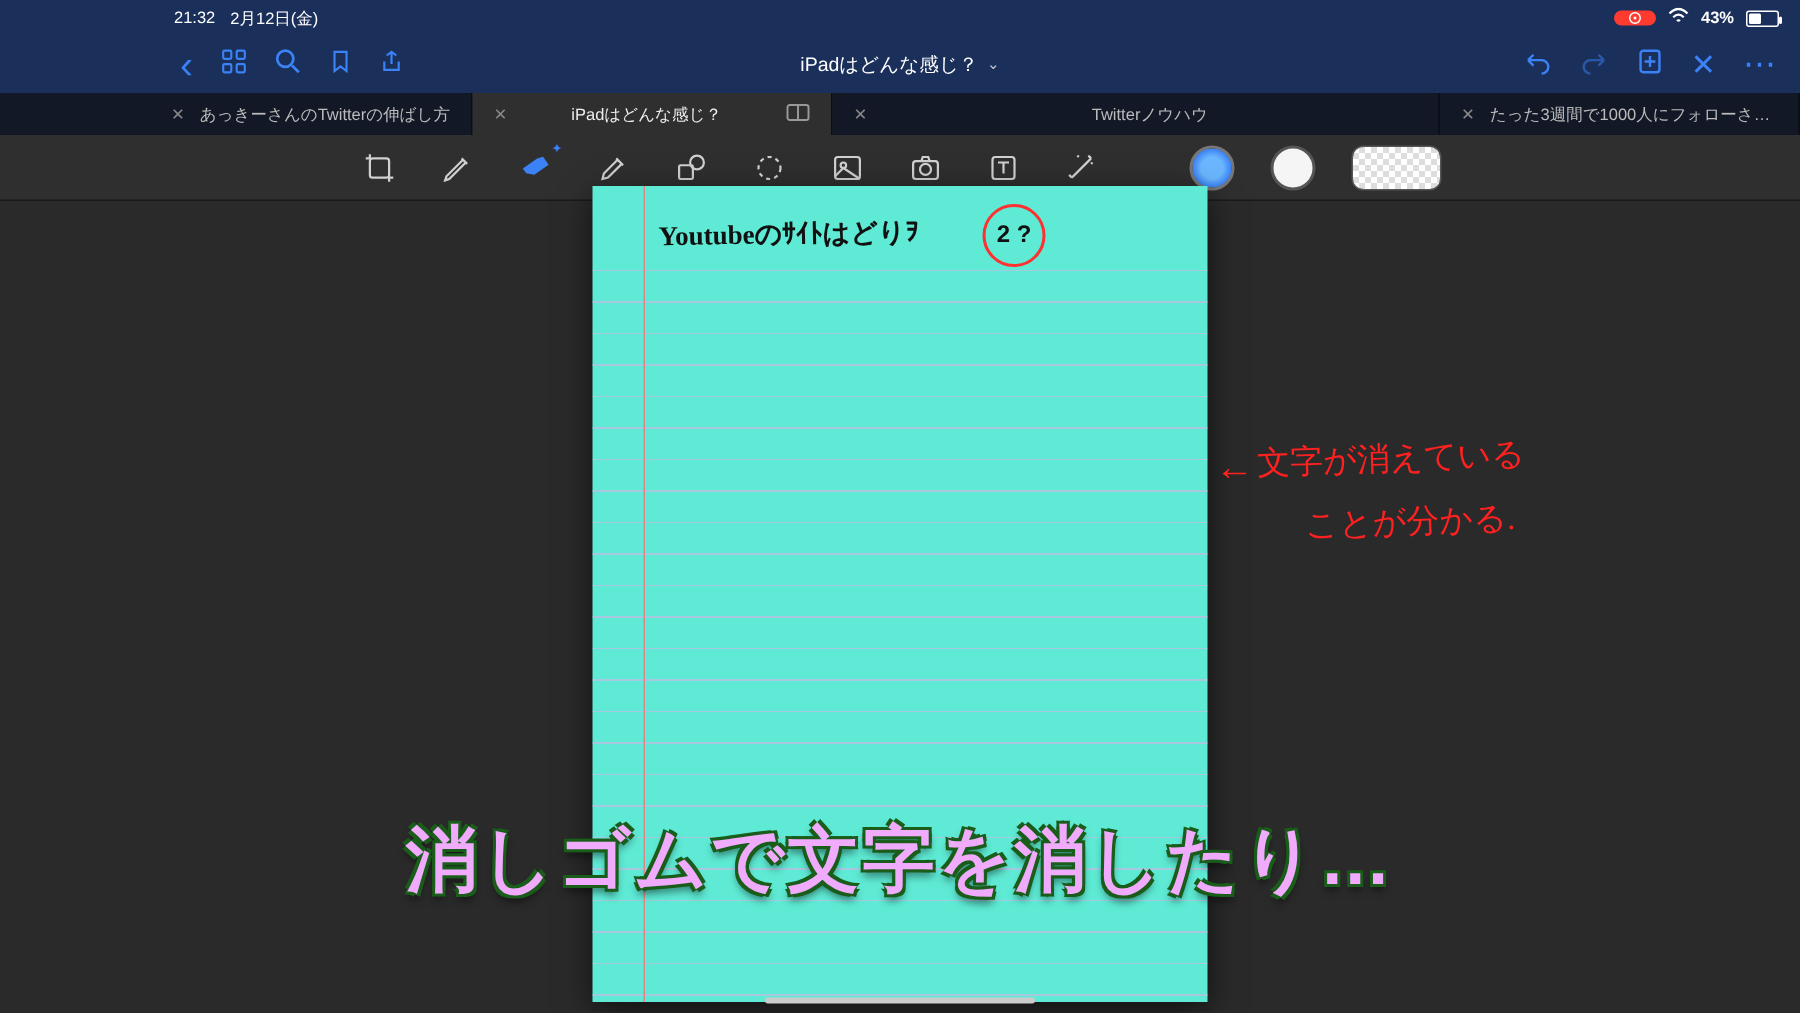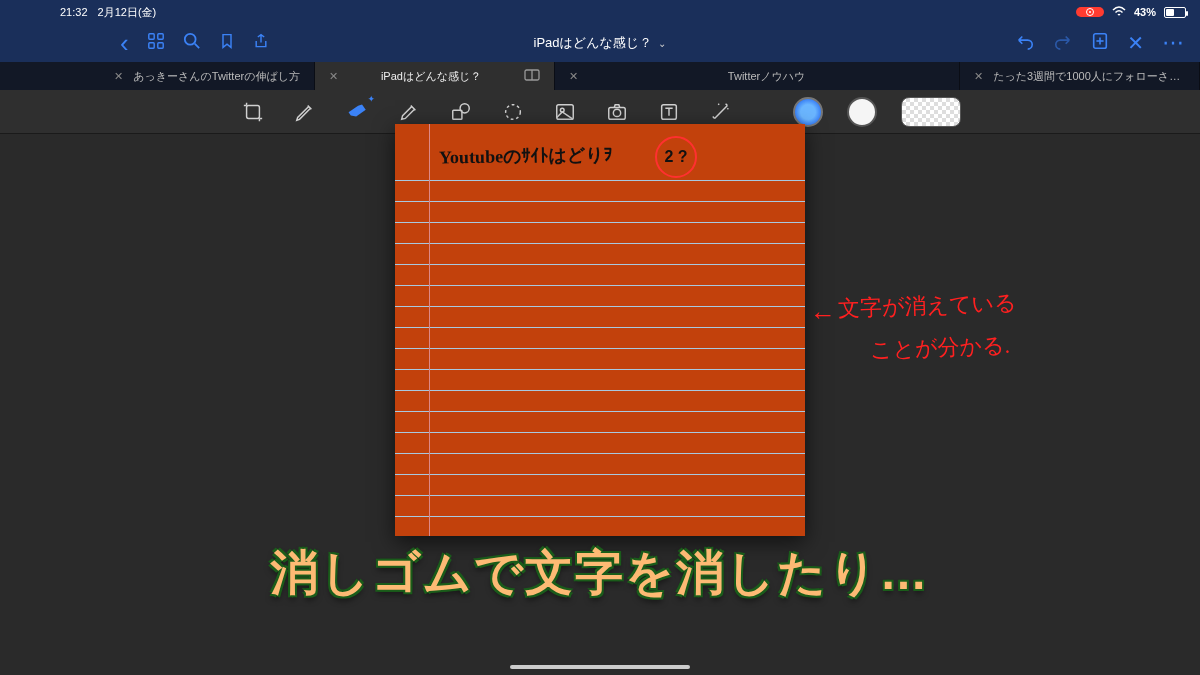--- a/index.html
+++ b/index.html
@@ -7,21 +7,21 @@
     width: 1200px; height: 675px;
     background: #2a2a2a;
     font-family: -apple-system, "Hiragino Sans", sans-serif;
     overflow: hidden; position: relative;
     color: #fff;
   }
   
   .status-bar {
     height: 24px; background: #1a2f5a;
     display: flex; align-items: center; justify-content: space-between;
-    padding: 0 14px 0 60px; font-size: 11px; color: #fff;
+    padding: 0 14px 0 116px; font-size: 11px; color: #fff;
   }
   .status-left { display: flex; gap: 10px; align-items: center; }
   .status-right { display: flex; gap: 8px; align-items: center; font-weight: bold; }
   .rec-pill {
     background: #ff3b30; border-radius: 10px; padding: 1px 10px;
     display: flex; align-items: center; gap: 4px; font-size: 10px;
   }
   .rec-dot { width: 8px; height: 8px; border: 1.5px solid #fff; border-radius: 50%; position: relative; }
   .rec-dot::after { content:""; position:absolute; inset:2px; background:#fff; border-radius:50%; }
   .batt { width: 22px; height: 11px; border: 1px solid #fff; border-radius: 2px; position: relative; }
@@ -80,22 +80,22 @@
     border: 1px solid #555; cursor: pointer;
   }
 
   
   .canvas-area {
     position: absolute; top: 134px; left: 0; right: 0; bottom: 0;
     background: #2a2a2a;
     display: flex; justify-content: center;
   }
   .notepad {
-    width: 410px; height: 412px; margin-top: -10px;
-    background: #c2410c;
+    width: 410px; height: 544px; margin-top: -10px;
+    background: #5eead4;
     box-shadow: 0 6px 20px rgba(0,0,0,.6);
     position: relative; overflow: hidden;
   }
   .notepad::before {
     content: ""; position: absolute; left: 0; right: 0; top: 36px; bottom: 0;
     background-image: repeating-linear-gradient(
       to bottom, transparent 0 20px, #a8c8e0 20px 21px
     );
   }
   .notepad::after {
@@ -124,21 +124,21 @@
     transform: rotate(-2deg);
   }
   .red-arrow {
     position: absolute; color: #ff2020; font-size: 26px;
   }
 
   
   .caption {
     position: absolute; bottom: 70px; left: 50%; transform: translateX(-50%);
     font-size: 48px; font-weight: 800;
-    color: #fdba74;
+    color: #f0abfc;
     text-shadow:
       -2px -2px 0 #1a5c1a, 2px -2px 0 #1a5c1a,
       -2px 2px 0 #1a5c1a, 2px 2px 0 #1a5c1a,
       0 4px 6px rgba(0,0,0,.6);
     white-space: nowrap; letter-spacing: 2px;
   }
 
   .home-indicator {
     position: absolute; bottom: 6px; left: 50%; transform: translateX(-50%);
     width: 180px; height: 4px; background: #ccc; border-radius: 3px;

